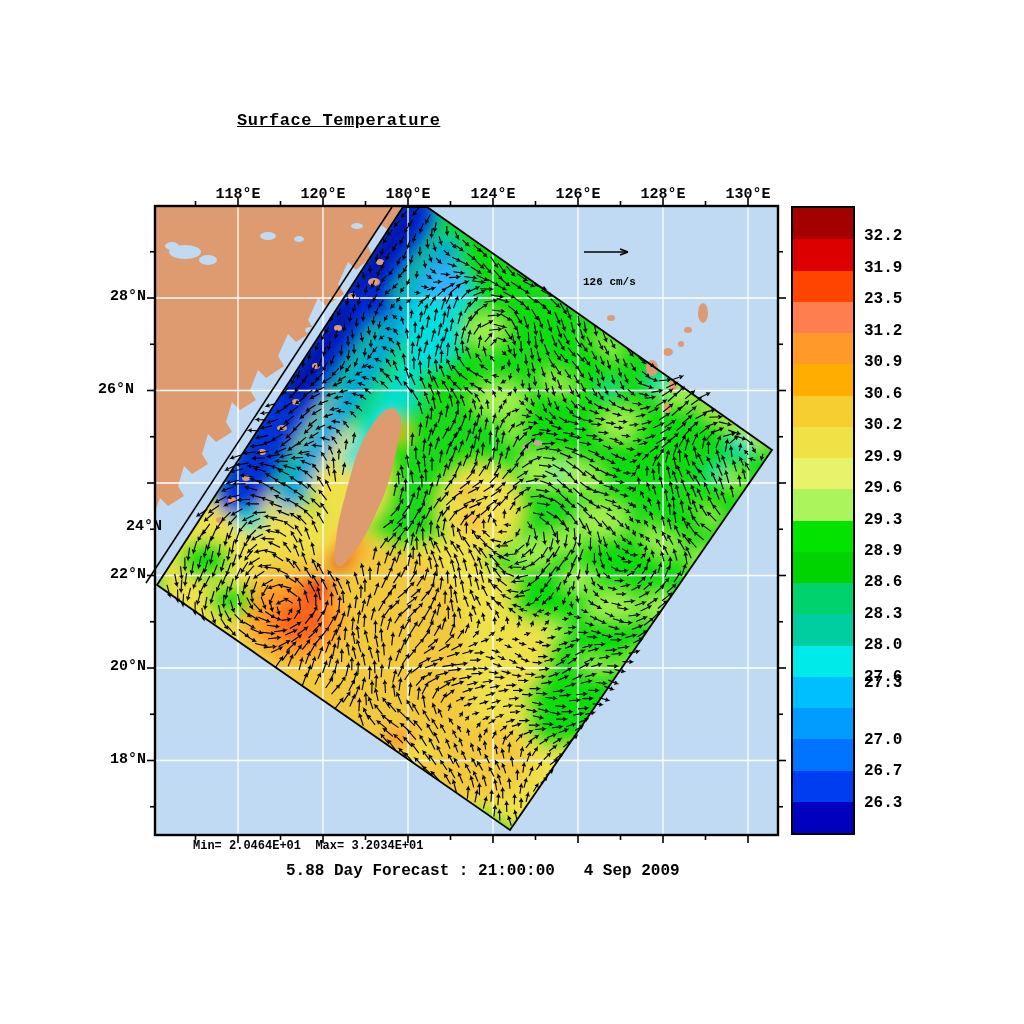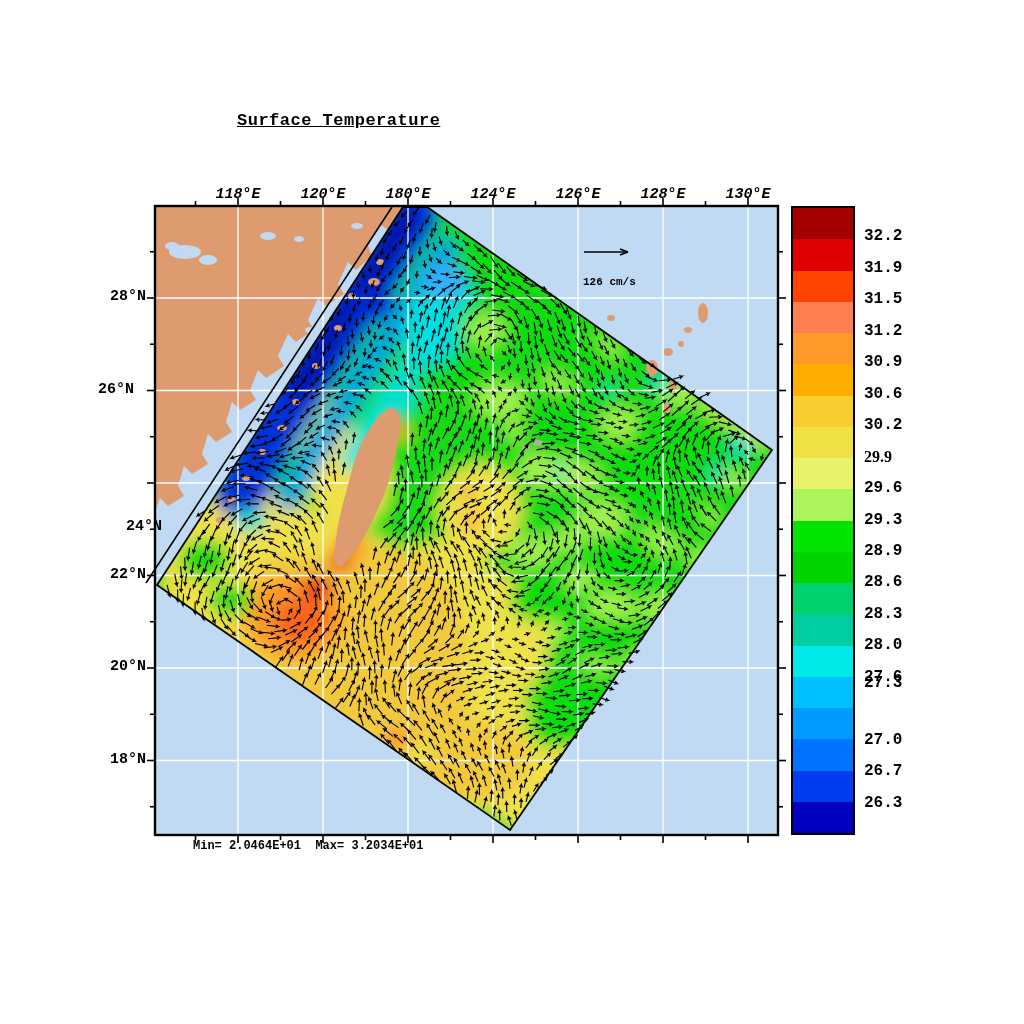--- a/index.html
+++ b/index.html
@@ -1,20 +1,20 @@
 <!DOCTYPE html>
 <html><head>
 <meta charset="utf-8">
 <style>
   html,body{margin:0;padding:0;background:#ffffff;width:1024px;height:1024px;overflow:hidden;}
   .stage{position:relative;width:1024px;height:1024px;background:#fff;
          font-family:"Liberation Mono","DejaVu Sans Mono",monospace;color:#000;}
   .title{position:absolute;left:237px;top:111px;font-size:17px;font-weight:bold;letter-spacing:0.5px;white-space:pre;text-decoration:underline;}
   svg#map{position:absolute;left:0;top:0;}
-  .lonlab{position:absolute;top:186px;width:80px;margin-left:-40px;text-align:center;font-size:15px;font-weight:bold;white-space:pre;font-style:italic;}
+  .lonlab{position:absolute;top:186px;width:80px;margin-left:-40px;text-align:center;font-size:15px;font-weight:bold;white-space:pre;}
   .latlab{position:absolute;width:60px;text-align:right;font-size:15px;font-weight:bold;white-space:pre;}
   .cbar{position:absolute;left:791px;top:206px;width:64px;height:629px;border:2px solid #000;
         box-sizing:border-box;display:flex;flex-direction:column;}
   .cblock{flex:1 1 auto;}
   .cblab{position:absolute;left:864px;font-size:16px;font-weight:bold;white-space:pre;}
   .reflab{position:absolute;left:583px;top:276px;font-size:11px;font-weight:bold;white-space:pre;}
   .stats{position:absolute;left:193px;top:839px;font-size:12px;font-weight:bold;white-space:pre;}
   .forecast{position:absolute;left:286px;top:862px;font-size:16px;font-weight:bold;white-space:pre;}
 </style>
 </head>
@@ -275,33 +275,34 @@
       <div class="cblock" style="background: rgb(0, 234, 234);"></div>
       <div class="cblock" style="background: rgb(0, 191, 255);"></div>
       <div class="cblock" style="background: rgb(0, 156, 255);"></div>
       <div class="cblock" style="background: rgb(0, 115, 255);"></div>
       <div class="cblock" style="background: rgb(0, 60, 240);"></div>
       <div class="cblock" style="background: rgb(0, 0, 190);"></div>
     </div>
   <div id="cbarlabels">
       <div class="cblab" style="top: 227.45px;">32.2</div>
       <div class="cblab" style="top: 258.9px;">31.9</div>
-      <div class="cblab" style="top: 290.35px;">31.5</div>
+      <div class="cblab" style="top: 290.35px;">23.5</div>
       <div class="cblab" style="top: 321.8px;">31.2</div>
       <div class="cblab" style="top: 353.25px;">30.9</div>
       <div class="cblab" style="top: 384.7px;">30.6</div>
       <div class="cblab" style="top: 416.15px;">30.2</div>
-      <div class="cblab" style="top: 447.6px; font-family: Liberation Serif, serif;">29.9</div>
+      <div class="cblab" style="top: 447.6px;">29.9</div>
       <div class="cblab" style="top: 479.05px;">29.6</div>
       <div class="cblab" style="top: 510.5px;">29.3</div>
       <div class="cblab" style="top: 541.95px;">28.9</div>
       <div class="cblab" style="top: 573.4px;">28.6</div>
       <div class="cblab" style="top: 604.85px;">28.3</div>
       <div class="cblab" style="top: 636.3px;">28.0</div>
       <div class="cblab" style="top: 667.75px;">27.6</div>
       <div class="cblab" style="top: 674px;">27.3</div>
       <div class="cblab" style="top: 730.65px;">27.0</div>
       <div class="cblab" style="top: 762.1px;">26.7</div>
       <div class="cblab" style="top: 793.55px;">26.3</div>
     </div>
   <div class="reflab">126 cm/s</div>
   <div class="stats">Min= 2.0464E+01  Max= 3.2034E+01</div>
+  <div class="forecast">5.88 Day Forecast : 21:00:00   4 Sep 2009</div>
 </div>
 
 </body></html>

